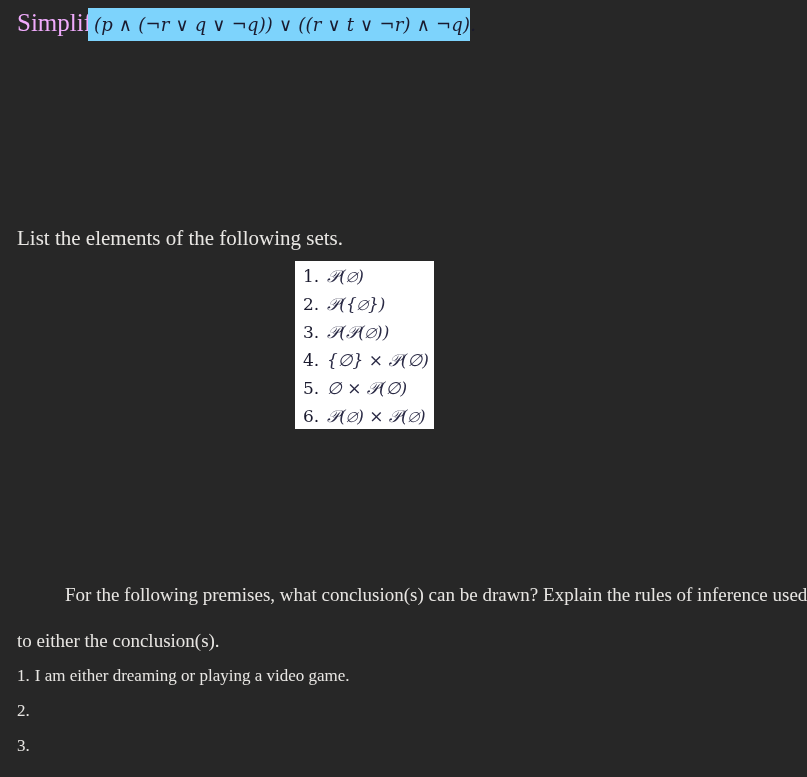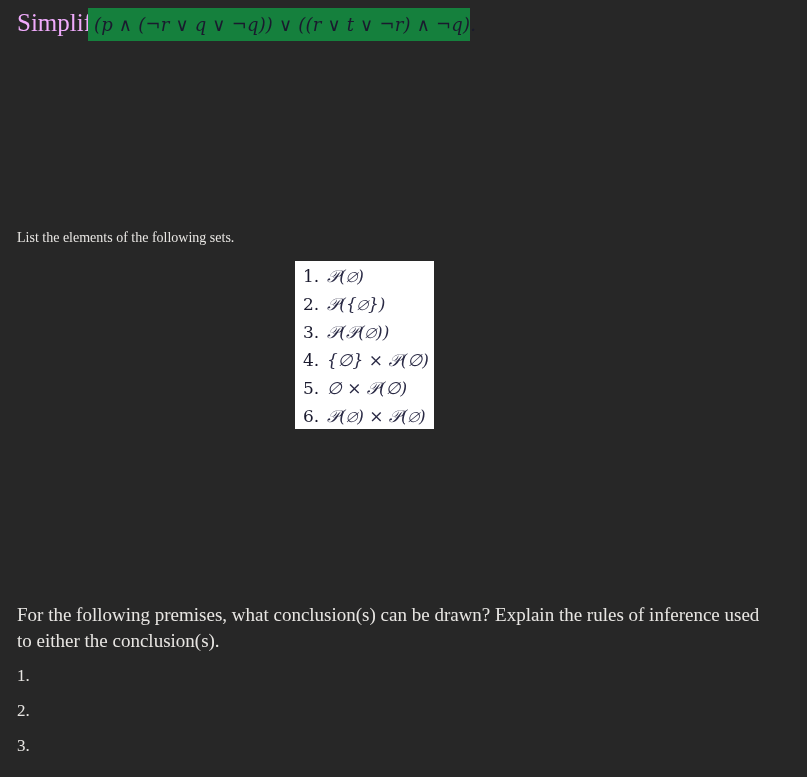--- a/index.html
+++ b/index.html
@@ -33,21 +33,21 @@
     line-height: 24px;
     color: #f0abfc;
     white-space: nowrap;
   }
   #simplify-formula-box {
     position: absolute;
     left: 88px;
     top: 8px;
     width: 382px;
     height: 33px;
-    background: #15803d;
+    background: #7dd3fc;
     box-sizing: border-box;
     display: flex;
     align-items: center;
     padding: 0 6px;
   }
   .math {
     font-family: "DejaVu Serif", "Liberation Serif", serif;
     font-style: italic;
     color: #1a1a2e;
     white-space: nowrap;
@@ -61,21 +61,21 @@
   #sets-section {
     position: absolute;
     left: 0;
     top: 225px;
     width: 807px;
   }
   #sets-prompt {
     position: absolute;
     left: 17px;
     top: 0px;
-    font-size: 14px;
+    font-size: 21px;
     line-height: 26px;
     color: #e8e6e3;
     white-space: nowrap;
   }
   #sets-list-box {
     position: absolute;
     left: 295px;
     top: 36px;
     width: 139px;
     height: 168px;
@@ -112,21 +112,21 @@
     width: 807px;
   }
   .inference-line {
     position: absolute;
     left: 17px;
     font-size: 19px;
     line-height: 24px;
     color: #e8e6e3;
     white-space: nowrap;
   }
-  #inference-question-line1 { top: 20px; }
+  #inference-question-line1 { top: 0; margin-left: 48px; }
   #inference-question-line2 { top: 46px; }
 
   #premise-list {
     position: absolute;
     left: 17px;
     top: 82px;
     width: 770px;
     margin: 0;
     padding: 0;
     list-style: none;
@@ -196,20 +196,21 @@
   </div>
 </div>
 
 <div id="inference-section">
   <span id="inference-question-line1" class="inference-line">For the following premises, what conclusion(s) can be drawn? Explain the rules of inference used</span>
   <span id="inference-question-line2" class="inference-line">to either the conclusion(s).</span>
 
   <ul id="premise-list">
     <li class="premise-item">
       <span class="premise-number">1.</span>
+      <span class="premise-text">I am either dreaming or playing a video game.</span>
     </li>
     <li class="premise-item">
       <span class="premise-number">2.</span>
     </li>
     <li class="premise-item">
       <span class="premise-number">3.</span>
     </li>
   </ul>
 </div>
 

